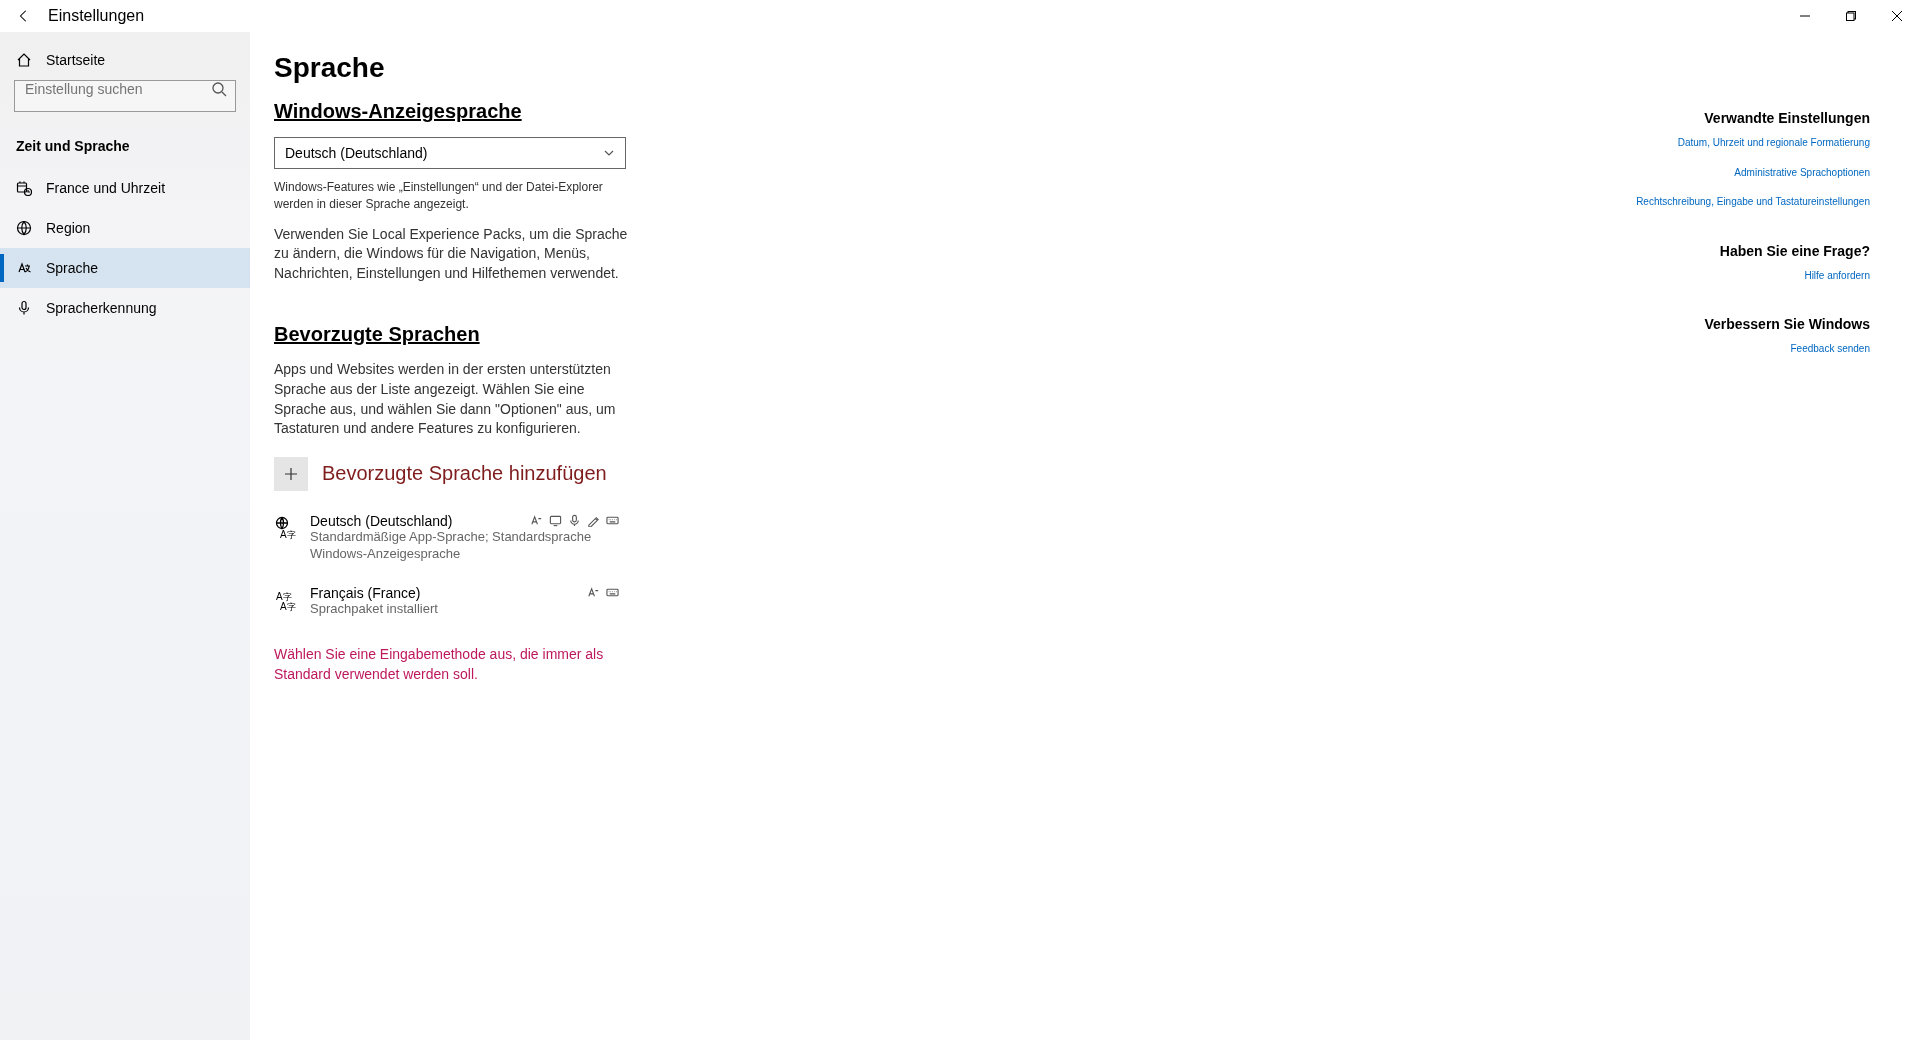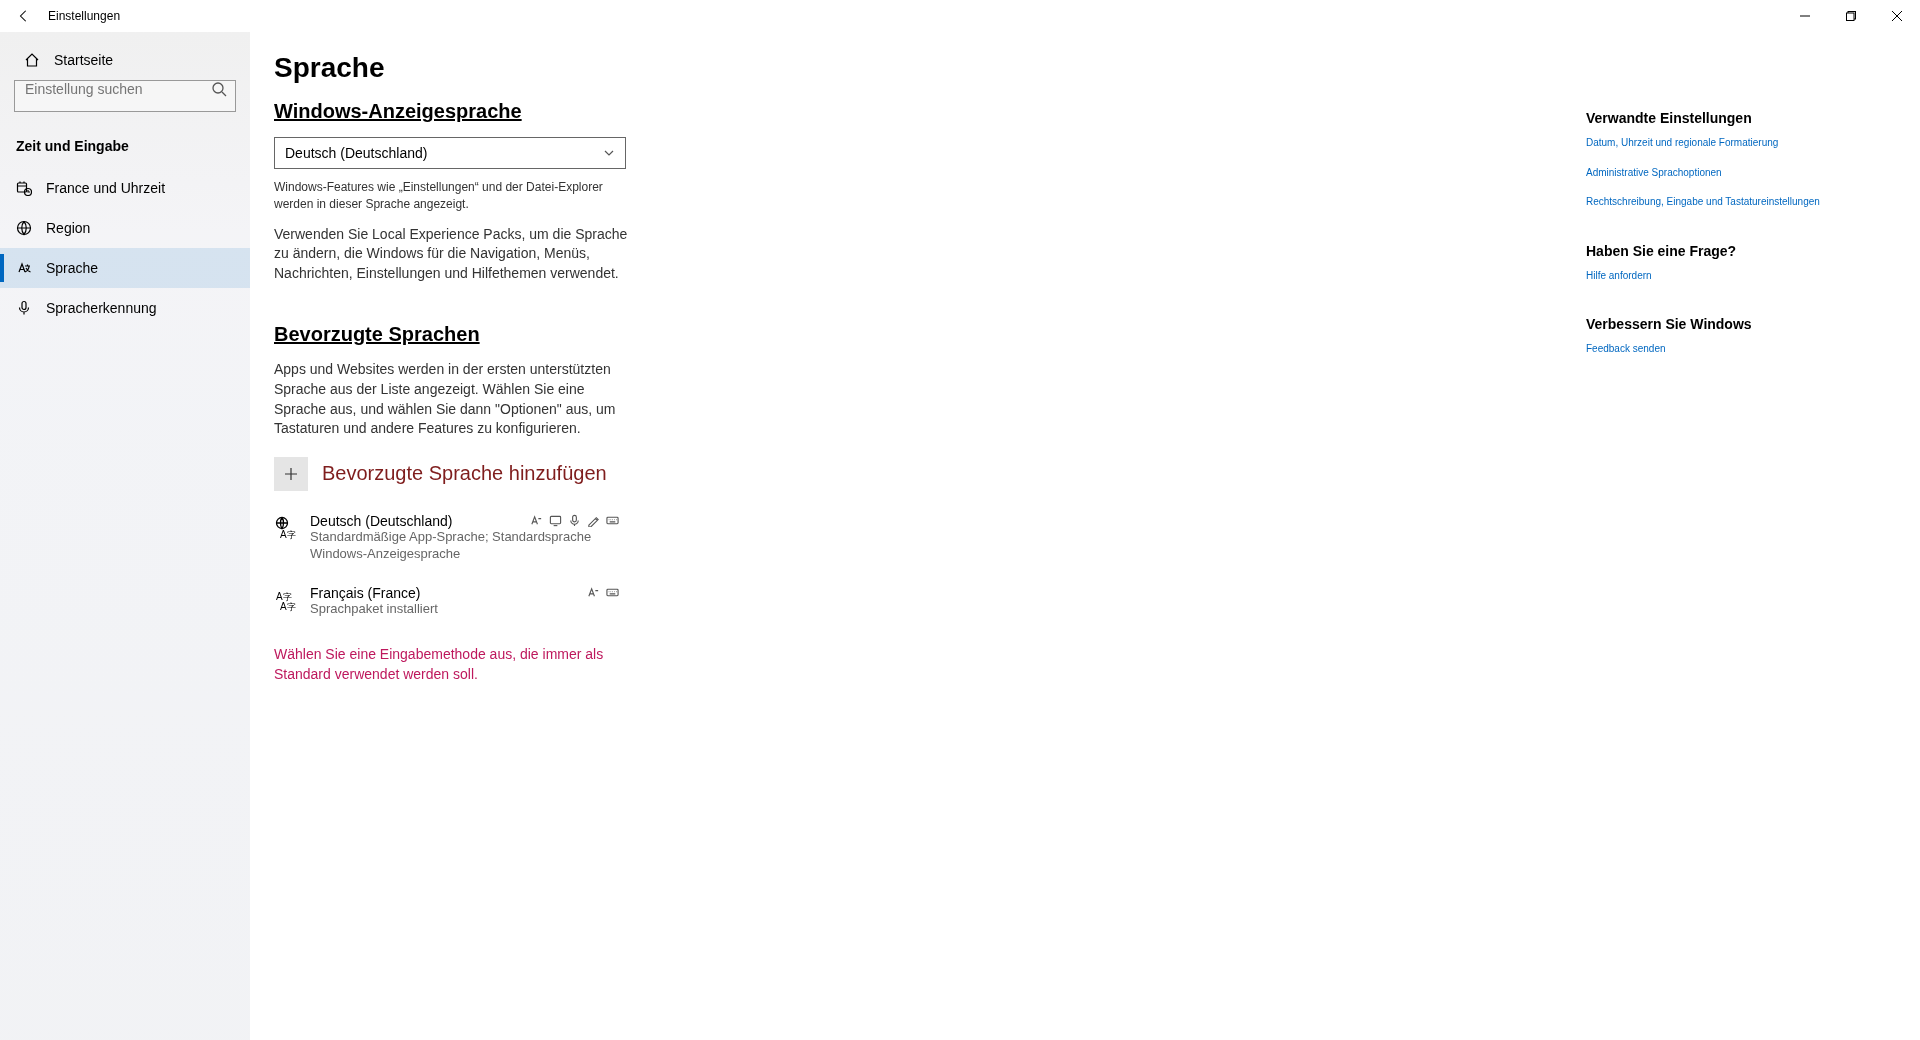--- a/index.html
+++ b/index.html
@@ -1,36 +1,36 @@
 <!DOCTYPE html>
 <html><head>
 <meta charset="utf-8">
 <style>
   * { margin: 0; padding: 0; box-sizing: border-box; font-family: "Segoe UI", Tahoma, sans-serif; }
   html, body { width: 1920px; height: 1040px; overflow: hidden; background: #fff; }
 
   
   .titlebar { height: 32px; display: flex; align-items: center; }
   .titlebar .back { width: 48px; height: 100%; display:flex; align-items:center; justify-content:center; }
-  .titlebar .title { font-size: 12px; color: #000; }
+  .titlebar .title { font-size: 16px; color: #000; }
   .titlebar .spacer { flex: 1; }
   .caption-btn { width: 46px; height: 100%; display:flex; align-items:center; justify-content:center; }
   .caption-btn svg { width: 10px; height: 10px; }
 
   
   .body { display: flex; height: calc(100% - 32px); }
 
   
   .sidebar {
     width: 250px;
     padding-top: 8px;
     background: linear-gradient(180deg, rgba(230,230,230,0.6), rgba(235,235,240,0.55) 20%, rgba(230,232,238,0.5) 40%, rgba(228,230,235,0.5) 100%);
     display: flex; flex-direction: column;
   }
-  .home-row { height: 40px; display:flex; align-items:center; padding-left: 24px; gap: 14px; font-size: 14px; color:#000; }
+  .home-row { height: 40px; display:flex; align-items:center; padding-left: 16px; gap: 14px; font-size: 14px; color:#000; }
   .search-wrap { padding: 0 14px 8px 14px; }
   .search {
     height: 32px; width: 100%; border: 1px solid #999; background: rgba(255,255,255,0.35);
     display:flex; align-items:flex-start; padding: 0 8px 0 10px; font-size: 14px; color:#666;
   }
   .search input { flex:1; border:none; background:transparent; font-size:14px; color:#000; outline:none; }
   .search .search-ico { width:16px; height:16px; }
   .category { font-size: 14px; font-weight: 600; color:#000; padding: 18px 16px 14px 16px; }
   .nav-item {
     height: 40px; display:flex; align-items:center; gap: 14px; padding-left:16px;
@@ -68,21 +68,21 @@
   .lang-badges { display:flex; gap: 6px; align-items: center; height: 16px; }
   .lang-top { display:flex; align-items: flex-start; }
   .lang-top .lang-text { flex:1; }
 
   .bottom-link { color:#be185d; font-size: 14px; line-height:1.4; margin-top: 28px; max-width: 360px; display:block; }
 
   
   .right { width: 310px; margin-left: auto; padding-top: 58px; padding-right: 26px; }
   .right h3 { font-size: 14px; font-weight: 600; color:#000; margin-bottom: 10px; }
   .right a { display:block; color:#0067c0; font-size: 10px; line-height:1.35; margin-bottom: 16px; }
-  .right .block { margin-bottom: 34px; }
+  .right .block { margin-bottom: 34px; text-align: right; }
 
   svg { display:block; }
 </style>
 </head>
 <body>
 
 <div class="titlebar">
   <div class="back">
     <svg viewBox="0 0 16 16" width="14" height="14" stroke="#000" stroke-width="1.2" fill="none">
         <path d="M10 2 L4 8 L10 14"></path>
@@ -123,21 +123,21 @@
       <div class="search">
         <input type="text" placeholder="Einstellung suchen" style="">
         <span class="search-ico">
           <svg viewBox="0 0 16 16" width="16" height="16" fill="none" stroke="#555" stroke-width="1.3">
               <circle cx="7" cy="7" r="5"></circle>
               <path d="M11 11 L15 15"></path>
             </svg>
         </span>
       </div>
     </div>
-    <div class="category">Zeit und Eingabe</div>
+    <div class="category">Zeit und Sprache</div>
 
     <div class="nav-item">
       <span class="ico">
         <svg viewBox="0 0 16 16" width="16" height="16" fill="none" stroke="#000" stroke-width="1.2">
             <rect x="1.5" y="3" width="9" height="9" rx="1"></rect>
             <path d="M1.5 6 H10.5 M4 3 V1.5 M8 3 V1.5"></path>
             <circle cx="12" cy="12" r="3.5"></circle>
             <path d="M12 10 V12 H14"></path>
           </svg>
       </span>

